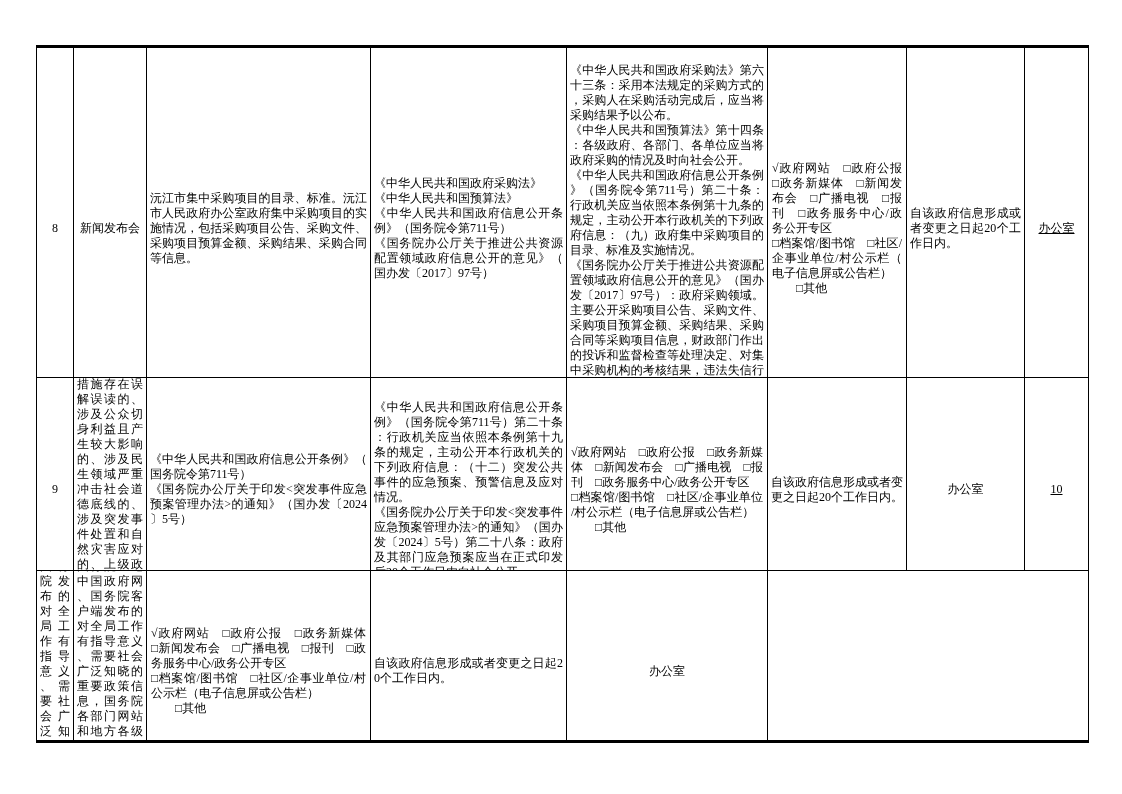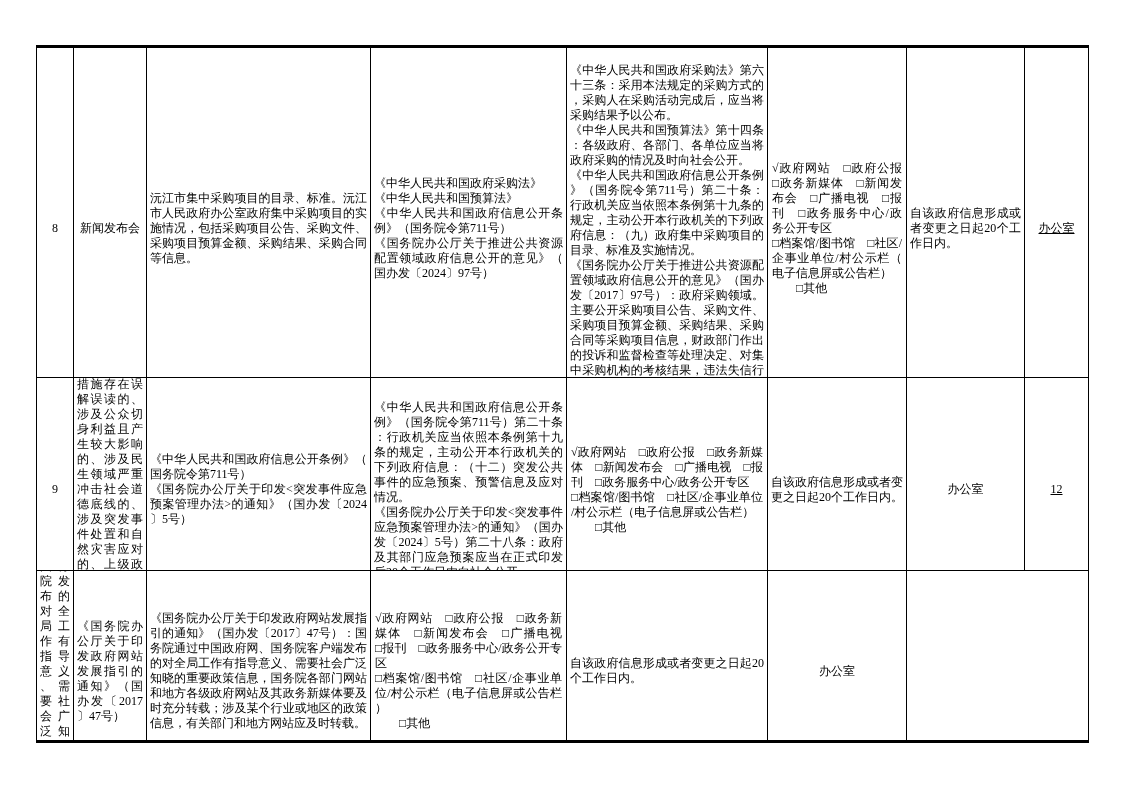--- a/index.html
+++ b/index.html
@@ -61,21 +61,21 @@
     <div class="cell c-center">
         <div class="txt">新闻发布会</div>
       </div>
     <div class="cell c-text">
         <div class="txt">沅江市集中采购项目的目录、标准。沅江市人民政府办公室政府集中采购项目的实施情况，包括采购项目公告、采购文件、采购项目预算金额、采购结果、采购合同等信息。</div>
       </div>
     <div class="cell c-text">
         <div class="txt">《中华人民共和国政府采购法》
 《中华人民共和国预算法》
 《中华人民共和国政府信息公开条例》（国务院令第711号）
-《国务院办公厅关于推进公共资源配置领域政府信息公开的意见》（国办发〔2024〕97号）</div>
+《国务院办公厅关于推进公共资源配置领域政府信息公开的意见》（国办发〔2017〕97号）</div>
       </div>
     <div class="cell c-text">
         <div class="txt">《中华人民共和国政府采购法》第六十三条：采用本法规定的采购方式的，采购人在采购活动完成后，应当将采购结果予以公布。
 《中华人民共和国预算法》第十四条：各级政府、各部门、各单位应当将政府采购的情况及时向社会公开。
 《中华人民共和国政府信息公开条例》（国务院令第711号）第二十条：行政机关应当依照本条例第十九条的规定，主动公开本行政机关的下列政府信息：（九）政府集中采购项目的目录、标准及实施情况。
 《国务院办公厅关于推进公共资源配置领域政府信息公开的意见》（国办发〔2017〕97号）：政府采购领域。主要公开采购项目公告、采购文件、采购项目预算金额、采购结果、采购合同等采购项目信息，财政部门作出的投诉和监督检查等处理决定、对集中采购机构的考核结果，违法失信行为记录等监督处罚信息。</div>
       </div>
     <div class="cell c-text c-chan">
         <div class="txt">√政府网站　□政府公报　□政务新媒体　□新闻发布会　□广播电视　□报刊　□政务服务中心/政务公开专区
 □档案馆/图书馆　□社区/企事业单位/村公示栏（电子信息屏或公告栏）
@@ -108,27 +108,24 @@
 　　□其他</div>
       </div>
     <div class="cell c-text">
         <div class="txt">自该政府信息形成或者变更之日起20个工作日内。</div>
       </div>
     <div class="cell c-center">
         <div class="txt">办公室</div>
       </div>
 
     <div class="cell c-center">
-        <div class="txt">12</div>
+        <div class="txt">10</div>
       </div>
     <div class="cell c-text">
         <div class="txt">党中央、国务院发布的对全局工作有指导意义、需要社会广泛知晓的重要政策信息。</div>
-      </div>
-    <div class="cell c-text">
-        <div class="txt">《国务院办公厅关于印发政府网站发展指引的通知》（国办发〔2017〕47号）</div>
       </div>
     <div class="cell c-text">
         <div class="txt">《国务院办公厅关于印发政府网站发展指引的通知》（国办发〔2017〕47号）：国务院通过中国政府网、国务院客户端发布的对全局工作有指导意义、需要社会广泛知晓的重要政策信息，国务院各部门网站和地方各级政府网站及其政务新媒体要及时充分转载；涉及某个行业或地区的政策信息，有关部门和地方网站应及时转载。</div>
       </div>
     <div class="cell c-text c-chan">
         <div class="txt">√政府网站　□政府公报　□政务新媒体　□新闻发布会　□广播电视　□报刊　□政务服务中心/政务公开专区
 □档案馆/图书馆　□社区/企事业单位/村公示栏（电子信息屏或公告栏）
 　　□其他</div>
       </div>
     <div class="cell c-text">

